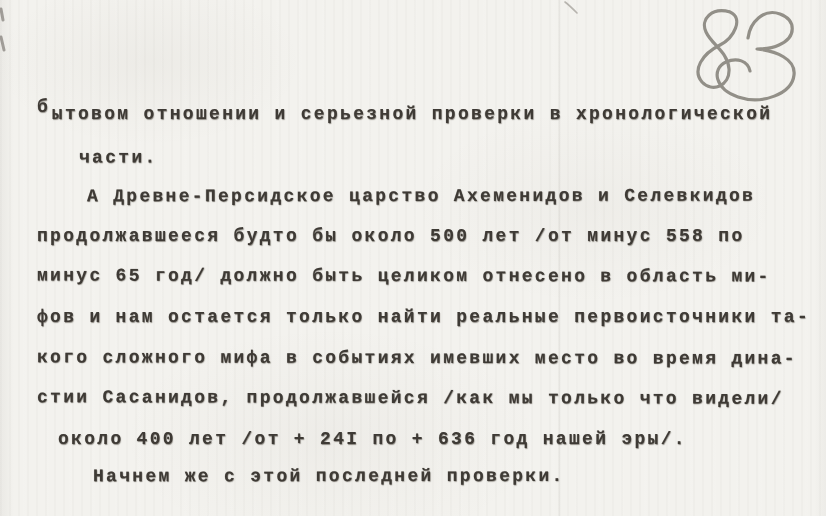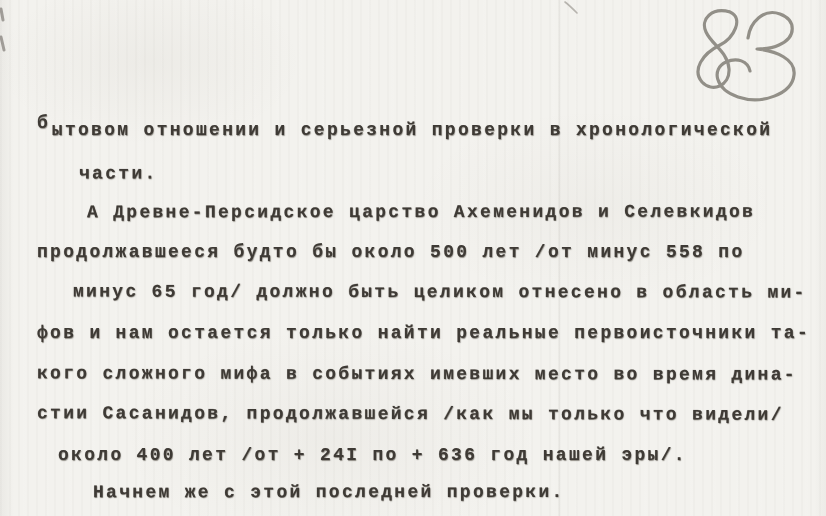--- a/index.html
+++ b/index.html
@@ -36,21 +36,21 @@
   .crease {
     position: absolute;
     top: 0; bottom: 0;
     left: 558px;
     width: 3px;
     background: linear-gradient(90deg, rgba(0,0,0,0), rgba(80,75,65,0.06), rgba(0,0,0,0));
   }
   
   .typed {
     position: absolute;
-    top: 108px;
+    top: 92px;
     left: 37px;
     width: 782px;
     color: var(--ink, #3e3a35);
     font-size: 18px;
     font-weight: 700;
     line-height: 40.6px;
     letter-spacing: 2.3px;
     white-space: pre;
     text-shadow: 0.5px 0.7px 1px rgba(62,56,48,0.55), -0.3px -0.2px 0.6px rgba(62,56,48,0.25);
   }
@@ -59,21 +59,21 @@
   .typed .raised {
     position: relative;
     top: -7px;
     letter-spacing: 4px;
   }
   
   .typed .line:nth-child(1) { transform: translateY(2px); }
   .typed .line:nth-child(2) { transform: translateY(5px) rotate(0.08deg); margin-left: 42px; }
   .typed .line:nth-child(3) { transform: translateY(3px) rotate(-0.06deg); }
   .typed .line:nth-child(4) { transform: translateY(2px); }
-  .typed .line:nth-child(5) { transform: translateY(2px) rotate(0.07deg); margin-left: 36px; }
+  .typed .line:nth-child(5) { transform: translateY(2px) rotate(0.07deg); }
   .typed .line:nth-child(6) { transform: translateY(2px); }
   .typed .line:nth-child(7) { transform: translateY(2px) rotate(0.1deg); }
   .typed .line:nth-child(8) { transform: translateY(2px) rotate(0.12deg); }
   .typed .line:nth-child(9) { transform: translate(-7px, 2px); margin-left: 28px; }
   .typed .line:nth-child(10){ transform: translate(6px, -1px) rotate(-0.05deg); }
   .hand-layer {
     position: absolute;
     inset: 0;
     pointer-events: none;
   }

